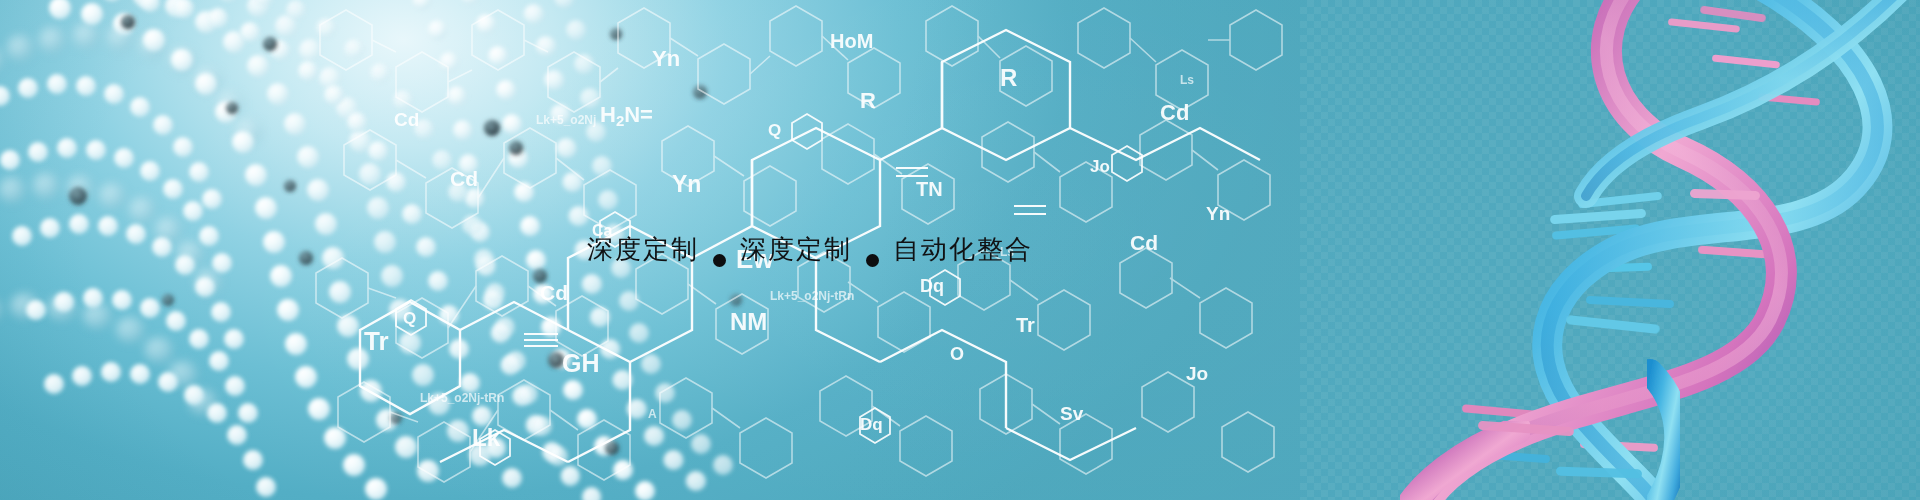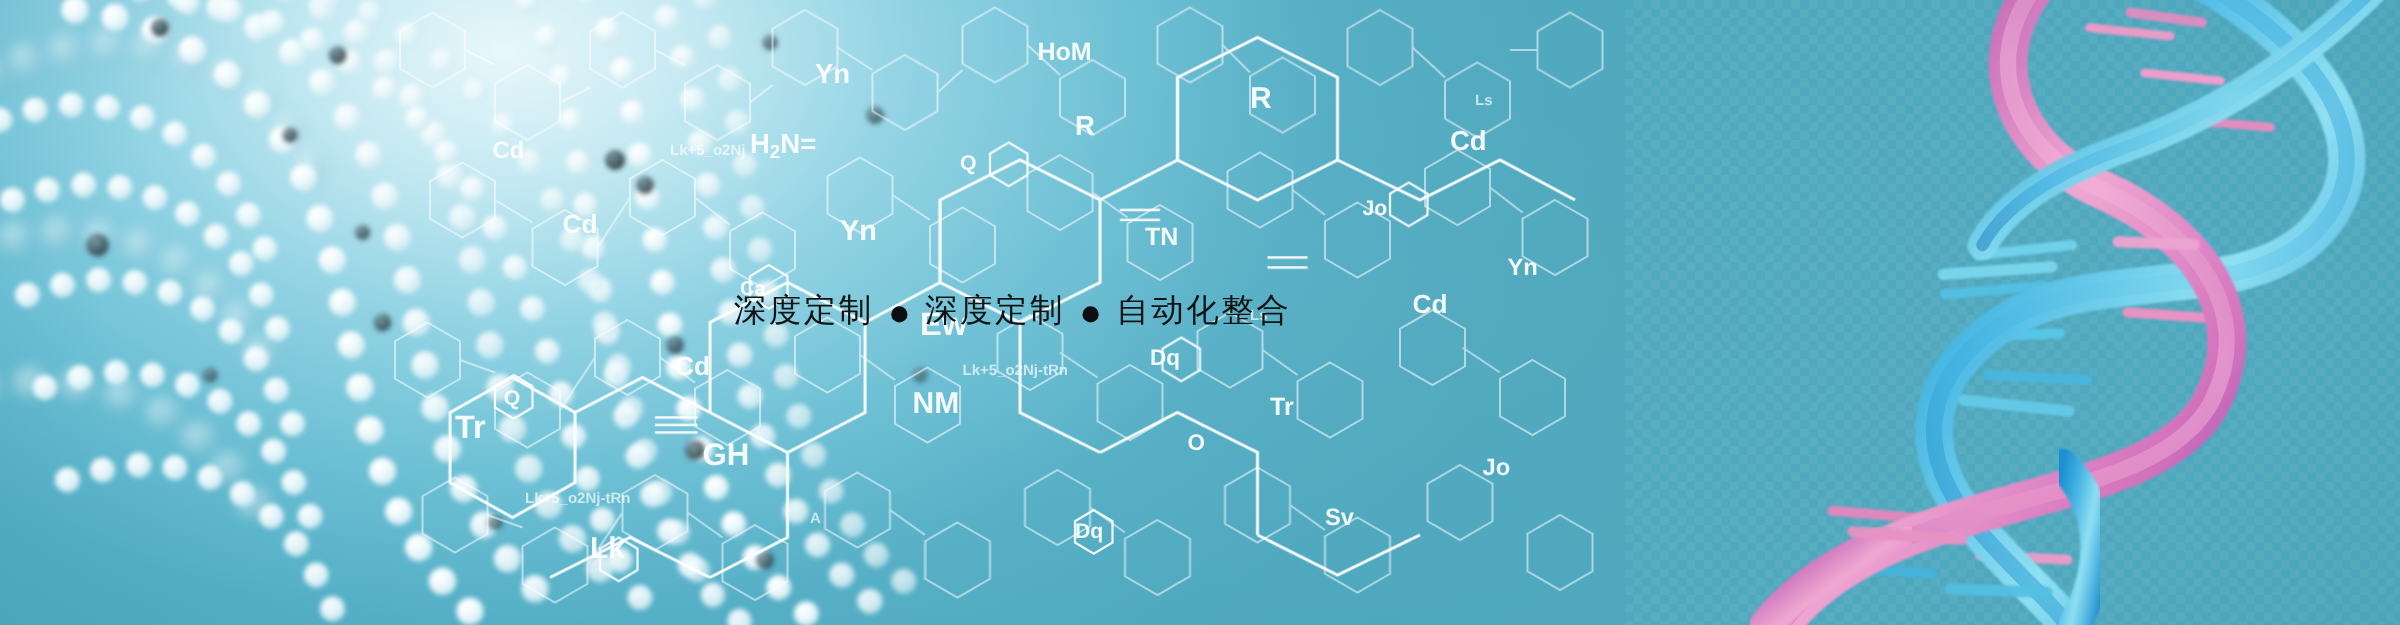--- a/index.html
+++ b/index.html
@@ -39,21 +39,21 @@
   .headline{
     font-size:56px;line-height:1.06;font-weight:400;color:#0b0b0c;
     letter-spacing:5px;white-space:nowrap;
     font-family:"DejaVu Sans","Liberation Sans",sans-serif;
     text-shadow:0 1px 0 rgba(255,255,255,.18);
     margin:0 0 26px 0;padding-left:5px;}
   .subline{
     font-size:26px;line-height:1.2;font-weight:400;color:#111214;
     letter-spacing:2px;white-space:nowrap;
     font-family:"DejaVu Sans","Liberation Sans",sans-serif;
-    display:flex;align-items:center;gap:14px;margin:11px;}
+    display:flex;align-items:flex-end;gap:14px;margin:11px;}
   .sub-seg{display:inline-block;}
   .sub-dot{display:inline-block;width:13px;height:13px;border-radius:50%;background:#0d0e10;
     position:relative;top:1px;}
 </style>
 </head>
 <body>
 
 <div class="banner">
 
   <div class="bg-base"></div>

